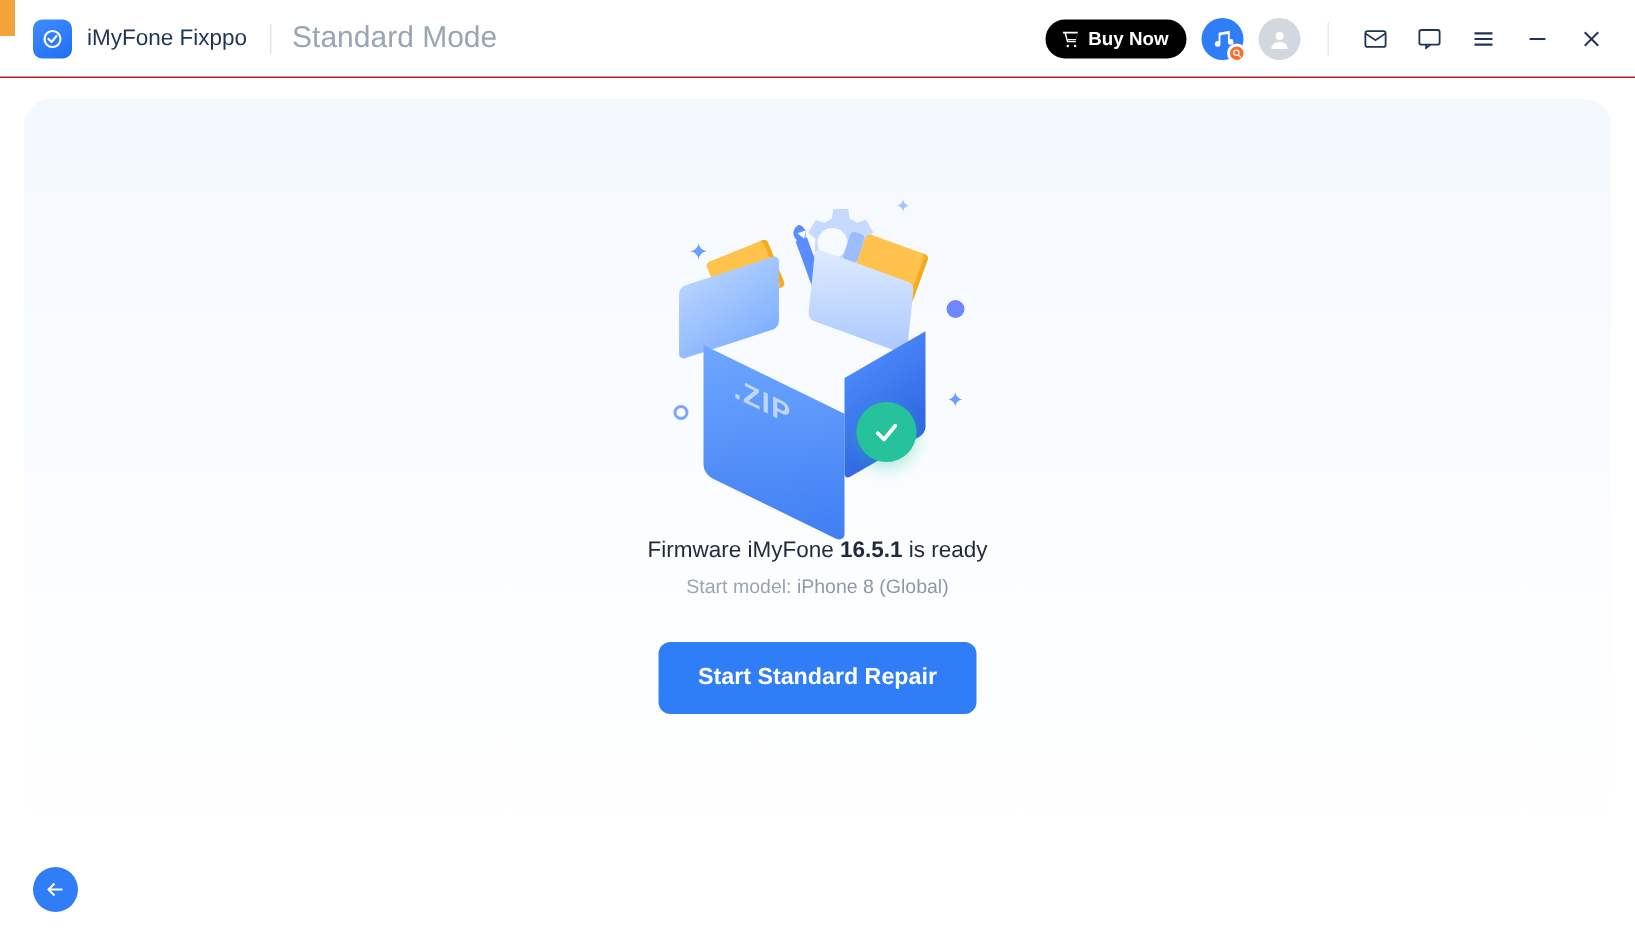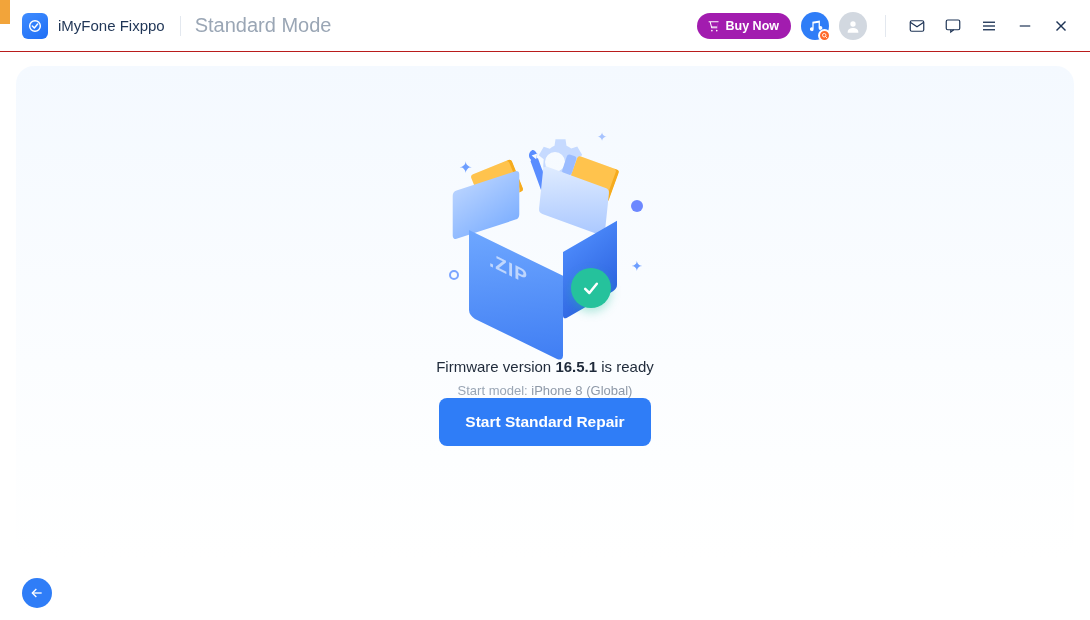--- a/index.html
+++ b/index.html
@@ -34,21 +34,21 @@
       display: inline-flex; align-items: center; justify-content: center;
       margin-right: 10px;
     }
     .app-logo svg { width: 16px; height: 16px; }
     .app-name { color: #1f3556; font-size: 15px; font-weight: 500; }
     .title-divider { width: 1px; height: 20px; background: #e3e8ef; margin: 0 14px 0 15px; }
     .mode-label { color: #9aa6b5; font-size: 20px; }
 
     .titlebar-right { margin-left: auto; display: flex; align-items: center; gap: 10px; }
     .buy-now {
-      background: #a21caf;
+      background: #000000;
       color: #fff;
       border: none;
       border-radius: 14px;
       height: 26px;
       padding: 0 12px 0 10px;
       font-size: 12.5px;
       font-weight: 700;
       display: inline-flex; align-items: center; gap: 6px;
       cursor: pointer;
     }
@@ -216,20 +216,21 @@
     }
     .fw-line .fwver { font-weight: 700; margin-top: 33px; }
     .device-line {
       margin-top: 8px;
       font-size: 13px;
       color: #9aa6b5;
     }
     .device-line .model { font-weight: 400; color:#8e99a8; }
 
     .start-btn {
+      margin-top: 30px;
       background: #2f7df7;
       color: #fff;
       border: none;
       border-radius: 8px;
       height: 48px;
       padding: 0 26px;
       font-size: 15.5px;
       font-weight: 700;
       cursor: pointer;
     }
@@ -355,21 +356,21 @@
           </svg>
       </div>
       <div class="dot d1"></div>
       <div class="ring"></div>
       <div class="spark s1">✦</div>
       <div class="spark s2">✦</div>
       <div class="spark s3">✦</div>
     </div>
 
     <div class="fw-line">
-      <span>Firmware version </span><span class="fwver">16.5.1</span><span> is ready</span>
+      <span>Firmware iMyFone </span><span class="fwver">16.5.1</span><span> is ready</span>
     </div>
     <div class="device-line">
       <span>Start model: </span><span class="model">iPhone 8 (Global)</span>
     </div>
 
     <button class="start-btn">
       <span>Start Standard Repair</span>
     </button>
 
   </div>

